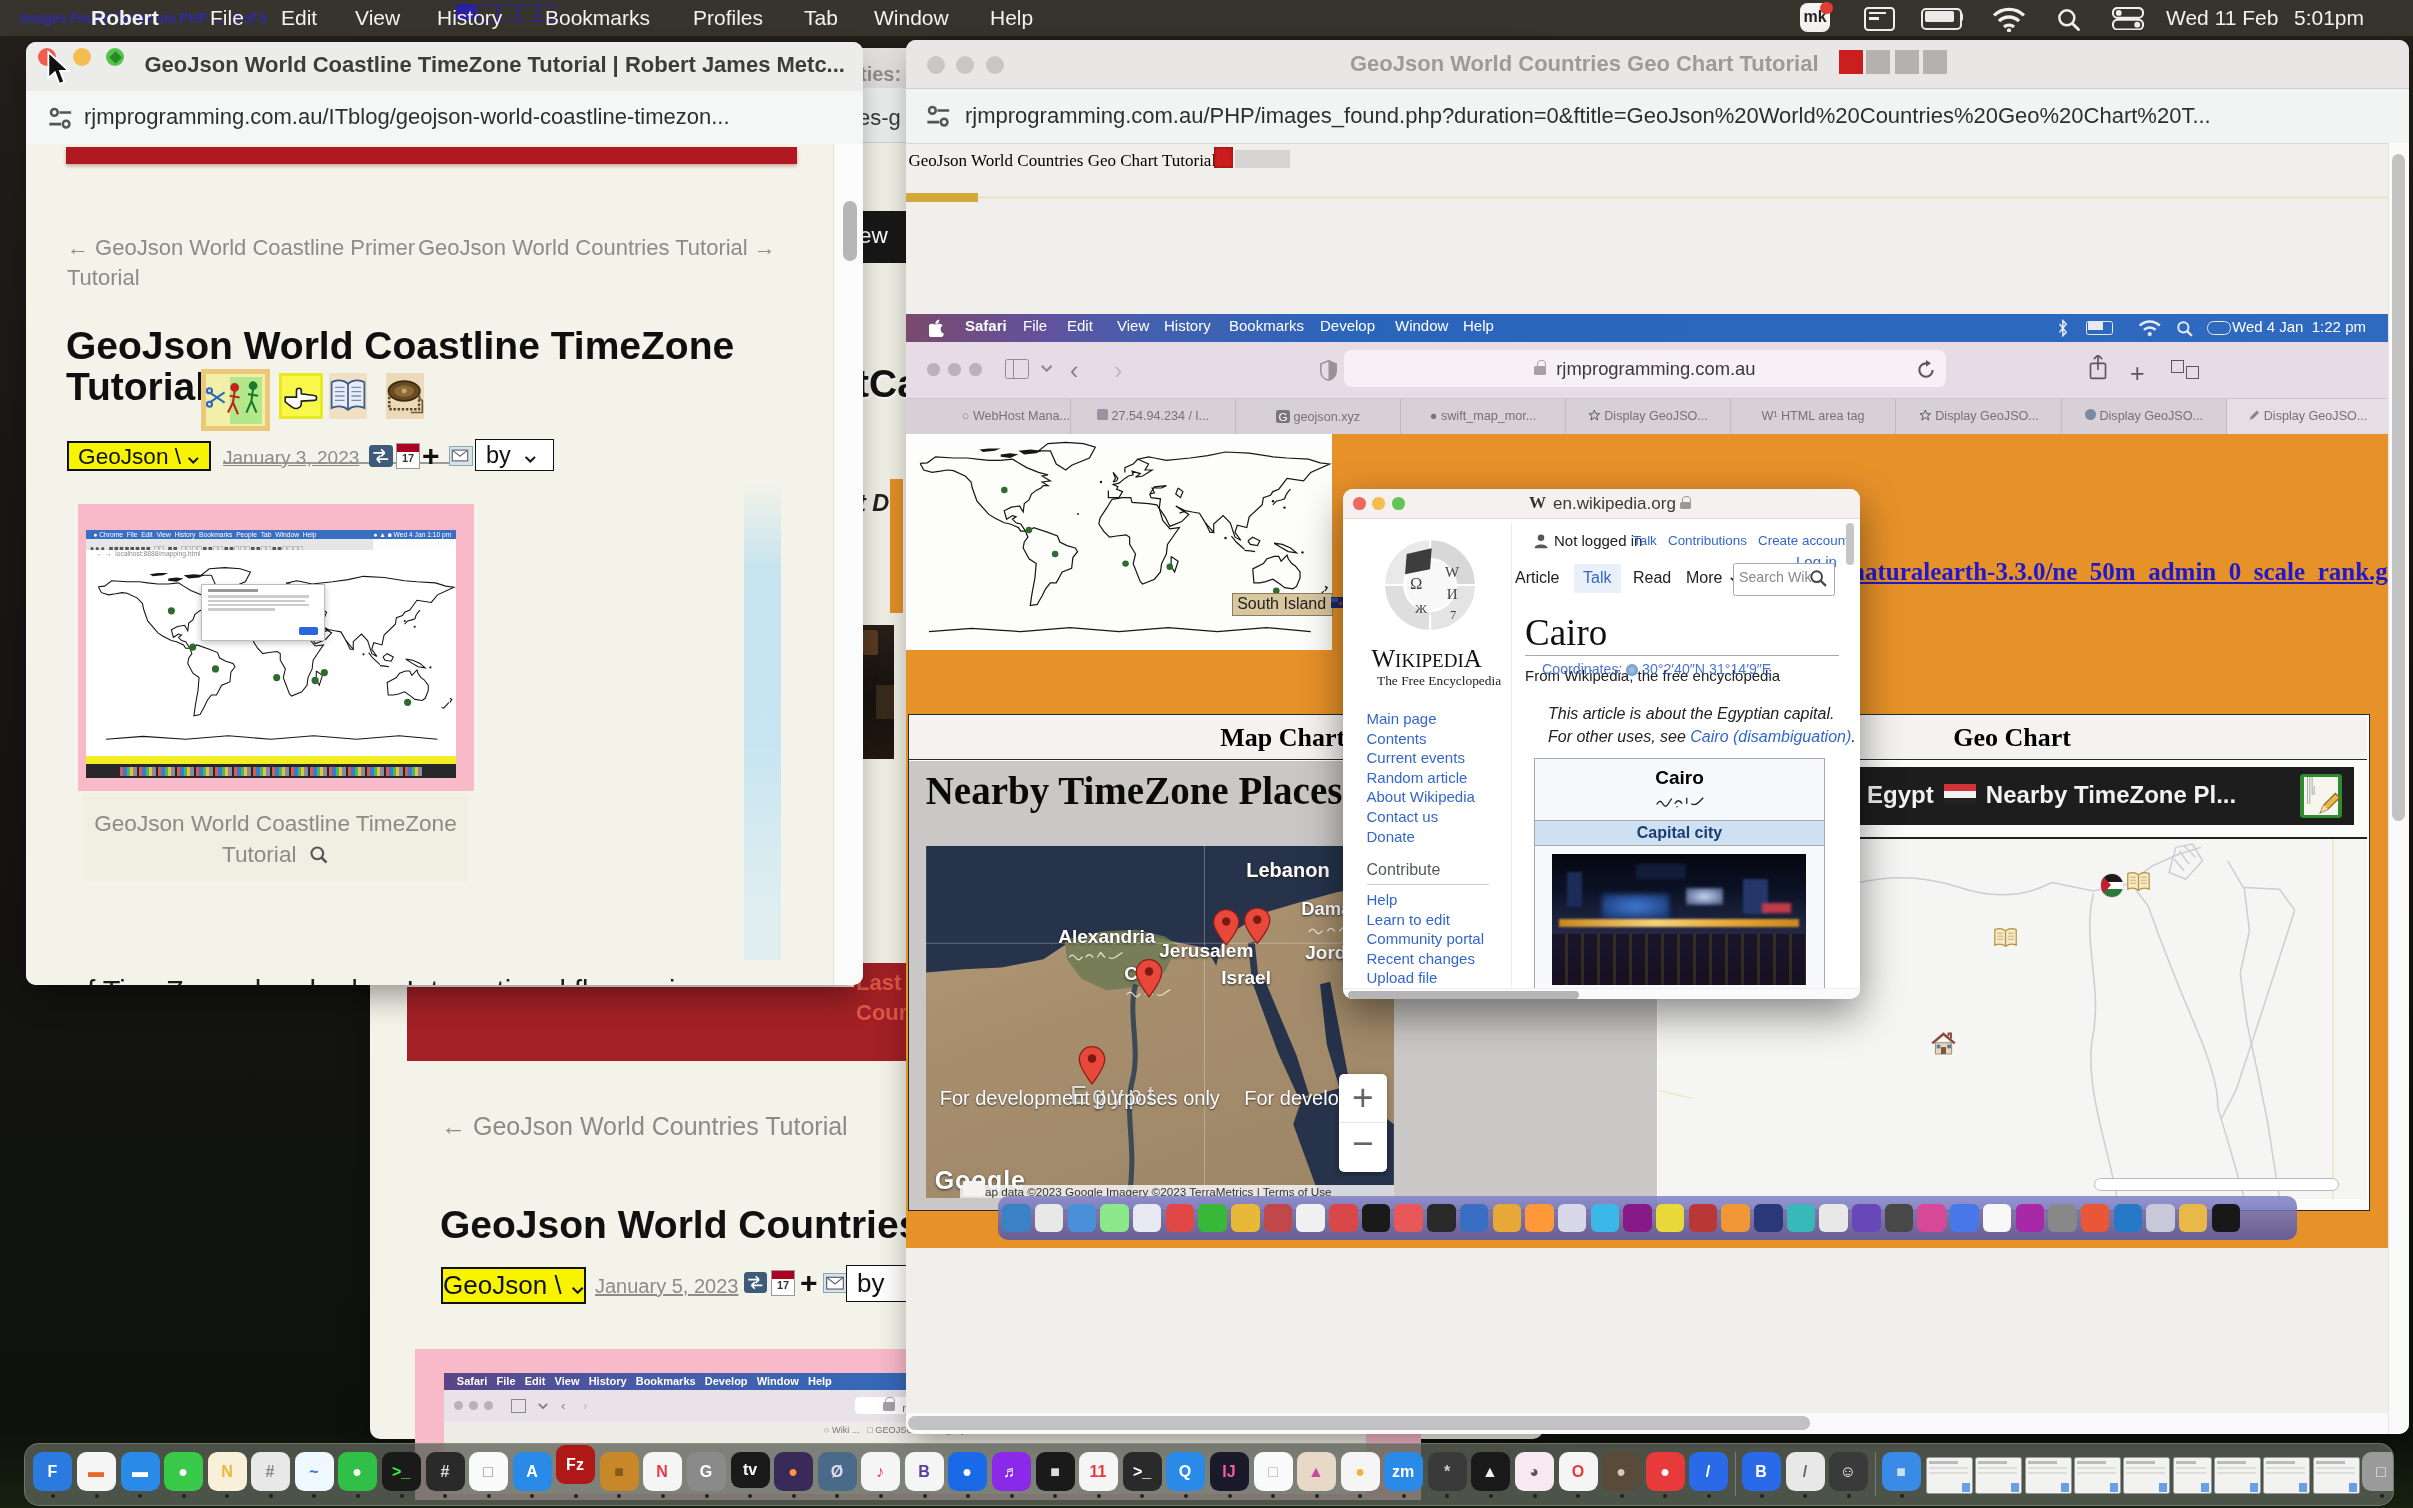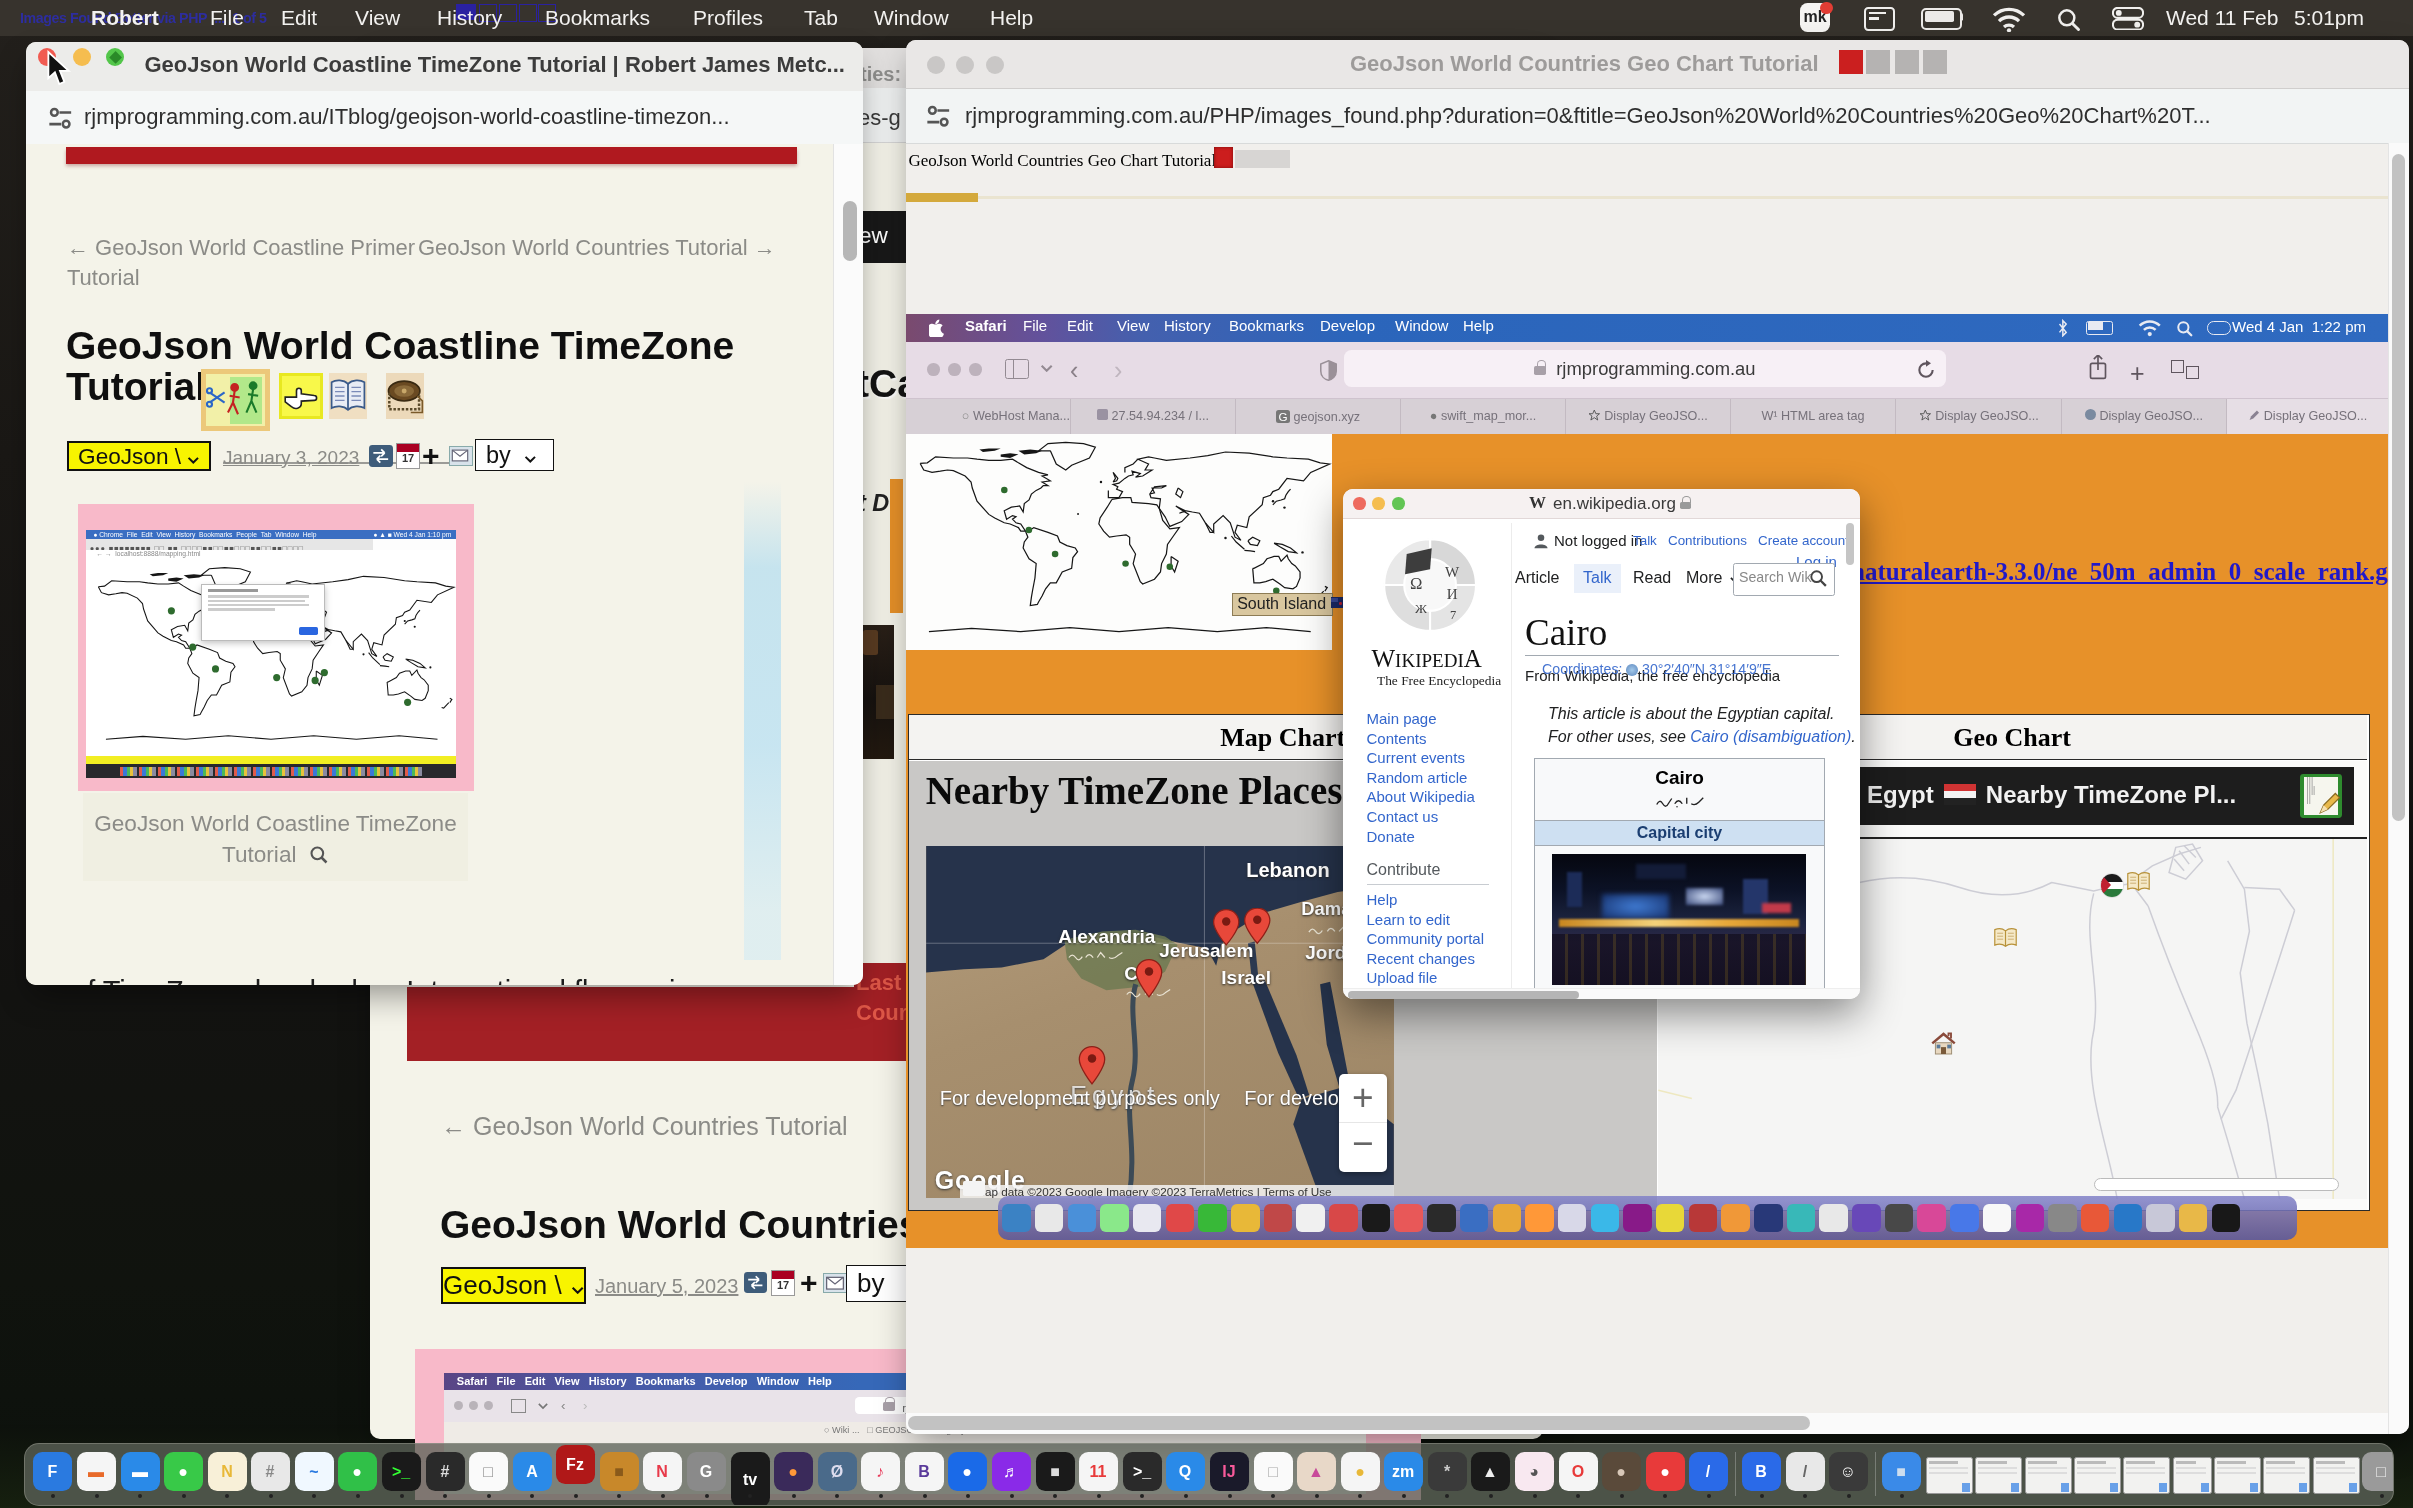--- a/index.html
+++ b/index.html
@@ -731,21 +731,21 @@
     </span>
     <span style="position:absolute;left:592px;top:50px;width:4.2px;height:4.2px;border-radius:50%;background:#222"></span>
     <span style="position:absolute;left:618px;top:8.4px;width:39px;height:39px;border-radius:9.2px;background:#f5f5f5">
       <span style="position:absolute;left:0;top:0;width:100%;height:100%;display:flex;align-items:center;justify-content:center;color:#e83a4a;font-size:16px;font-weight:bold">N</span>
     </span>
     <span style="position:absolute;left:636px;top:50px;width:4.2px;height:4.2px;border-radius:50%;background:#222"></span>
     <span style="position:absolute;left:662px;top:8.4px;width:39px;height:39px;border-radius:9.2px;background:#8a8a8a">
       <span style="position:absolute;left:0;top:0;width:100%;height:100%;display:flex;align-items:center;justify-content:center;color:#fff;font-size:16px;font-weight:bold">G</span>
     </span>
     <span style="position:absolute;left:680px;top:50px;width:4.2px;height:4.2px;border-radius:50%;background:#222"></span>
-    <span style="position:absolute;left:706px;top:8.4px;width:39px;height:55px;border-radius:9.2px;background:#1a1a1a">
+    <span style="position:absolute;left:706px;top:8.4px;width:39px;height:36px;border-radius:9.2px;background:#1a1a1a">
       <span style="position:absolute;left:0;top:0;width:100%;height:100%;display:flex;align-items:center;justify-content:center;color:#fff;font-size:16px;font-weight:bold">tv</span>
     </span>
     <span style="position:absolute;left:723px;top:50px;width:4.2px;height:4.2px;border-radius:50%;background:#222"></span>
     <span style="position:absolute;left:749px;top:8.4px;width:39px;height:39px;border-radius:9.2px;background:#3a2a5a">
       <span style="position:absolute;left:0;top:0;width:100%;height:100%;display:flex;align-items:center;justify-content:center;color:#ff9838;font-size:16px;font-weight:bold">●</span>
     </span>
     <span style="position:absolute;left:767px;top:50px;width:4.2px;height:4.2px;border-radius:50%;background:#222"></span>
     <span style="position:absolute;left:793px;top:8.4px;width:39px;height:39px;border-radius:9.2px;background:#4a6a8a">
       <span style="position:absolute;left:0;top:0;width:100%;height:100%;display:flex;align-items:center;justify-content:center;color:#dde;font-size:16px;font-weight:bold">Ø</span>
     </span>

